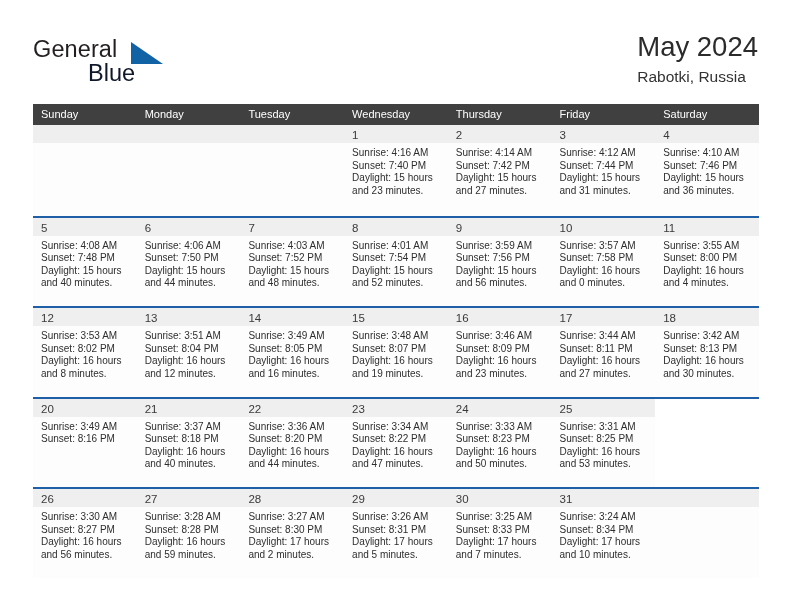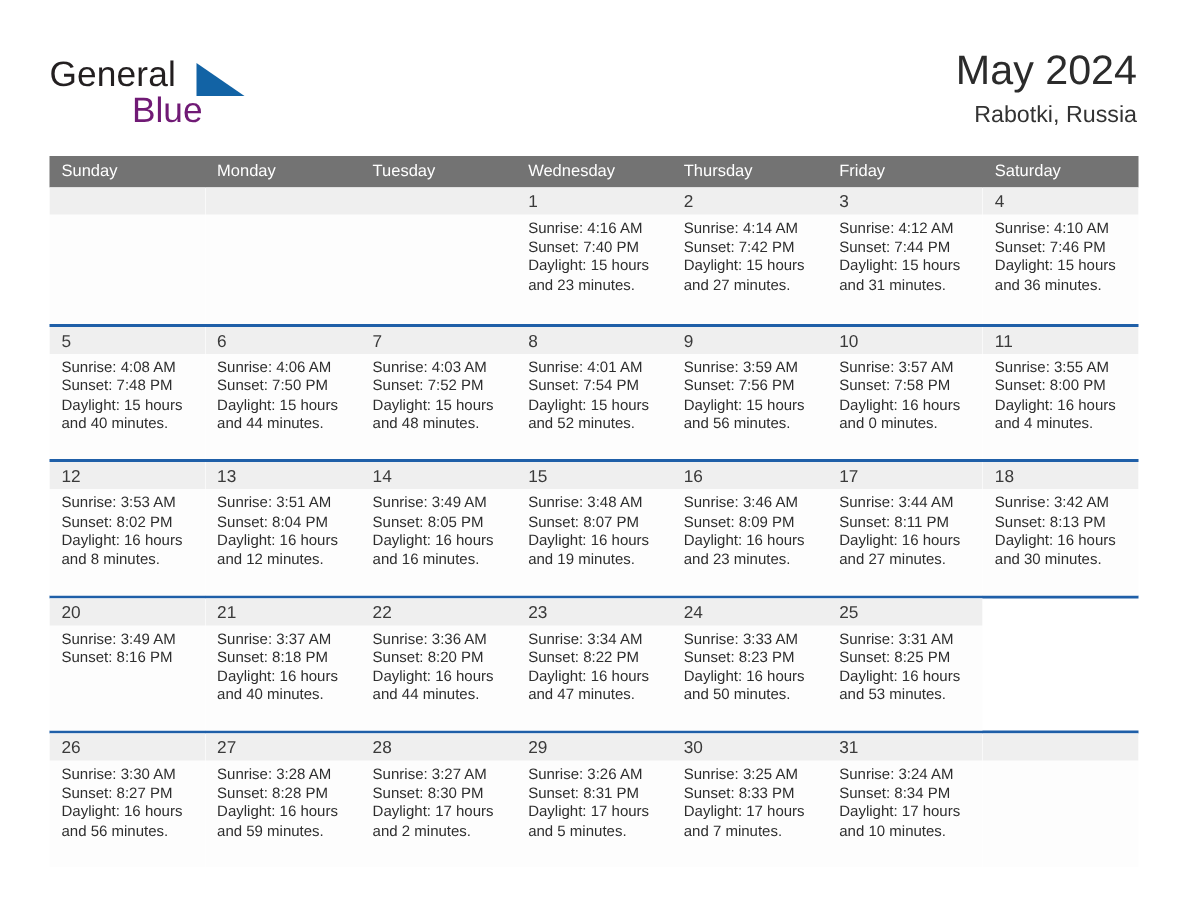--- a/index.html
+++ b/index.html
@@ -37,37 +37,36 @@
     left: 0; top: 0;
     font-size: 23.5px;
     letter-spacing: 0.1px;
     color: #231f20;
     font-family: "Liberation Sans", sans-serif;
   }
   .logo-blue {
     position: absolute;
     left: 55px; top: 24px;
     font-size: 23.5px;
-    color: #701a75;
+    color: #0f172a;
     font-family: "Liberation Sans", sans-serif;
   }
   .logo-tri {
     position: absolute;
     left: 98px;
     top: 6px;
     width: 0; height: 0;
     border-left: 32px solid #1263a5;
     border-top: 22px solid transparent;
   }
 
   .title-wrap {
     position: absolute;
     right: 34px;
     top: 30px;
-    text-align: right;
   }
   .cal-title {
     font-size: 27.5px;
     color: #2b2b2b;
     font-weight: normal;
     line-height: 34px;
     font-family: "Liberation Sans", sans-serif;
   }
   .cal-sub {
     font-size: 15.5px;
@@ -79,21 +78,21 @@
 
   
   .cal {
     position: absolute;
     left: 33px;
     top: 104px;
     width: 726px;
   }
   .cal-head {
     display: flex;
-    background: #737373;
+    background: #404040;
     height: 21px;
   }
   .cal-head .hcell {
     width: 103.71px;
     color: #ffffff;
     font-size: 11px;
     line-height: 21px;
     padding-left: 8px;
     font-family: "Liberation Sans", sans-serif;
     white-space: nowrap;

